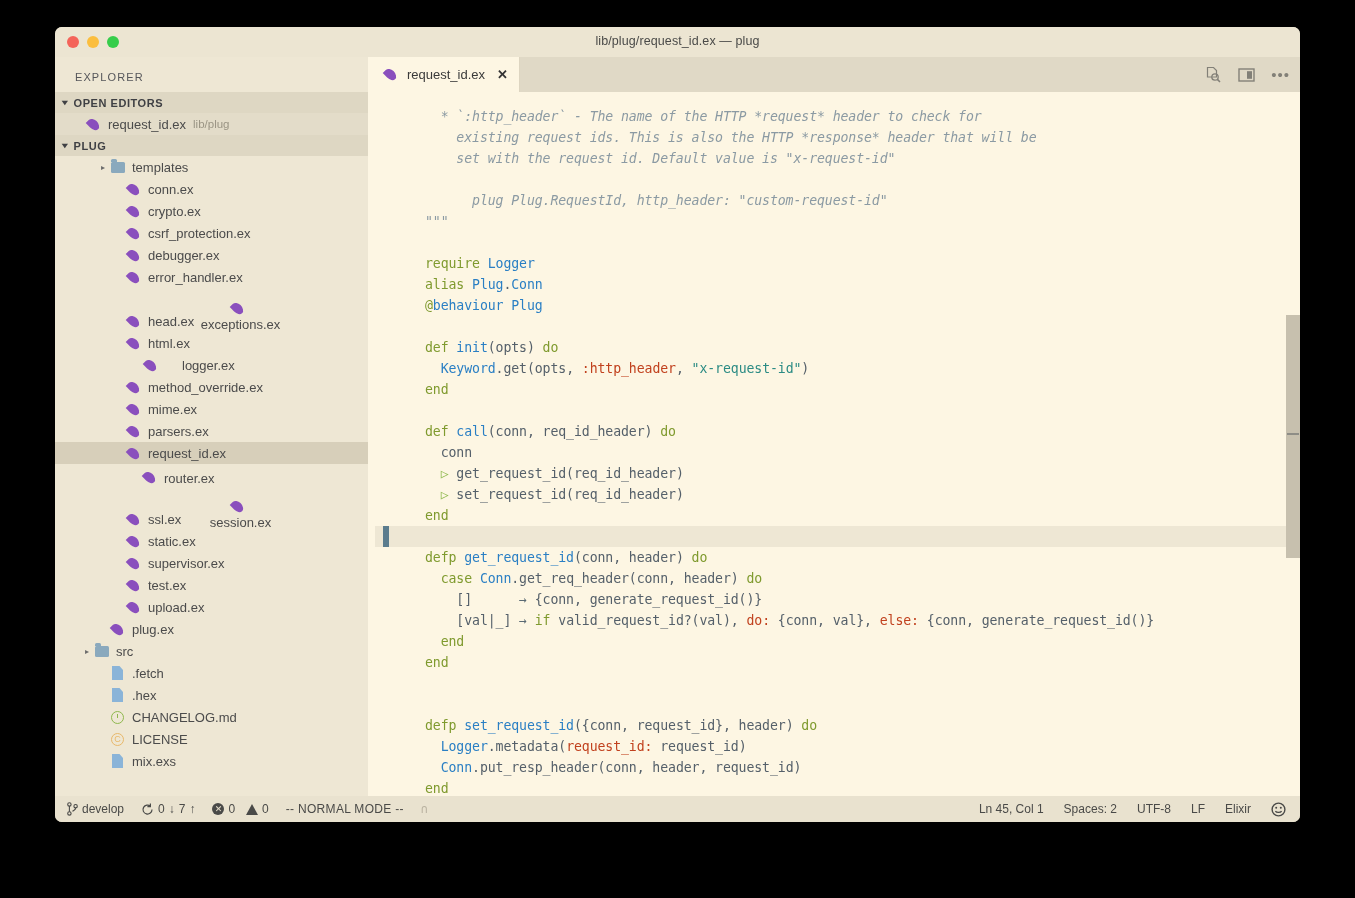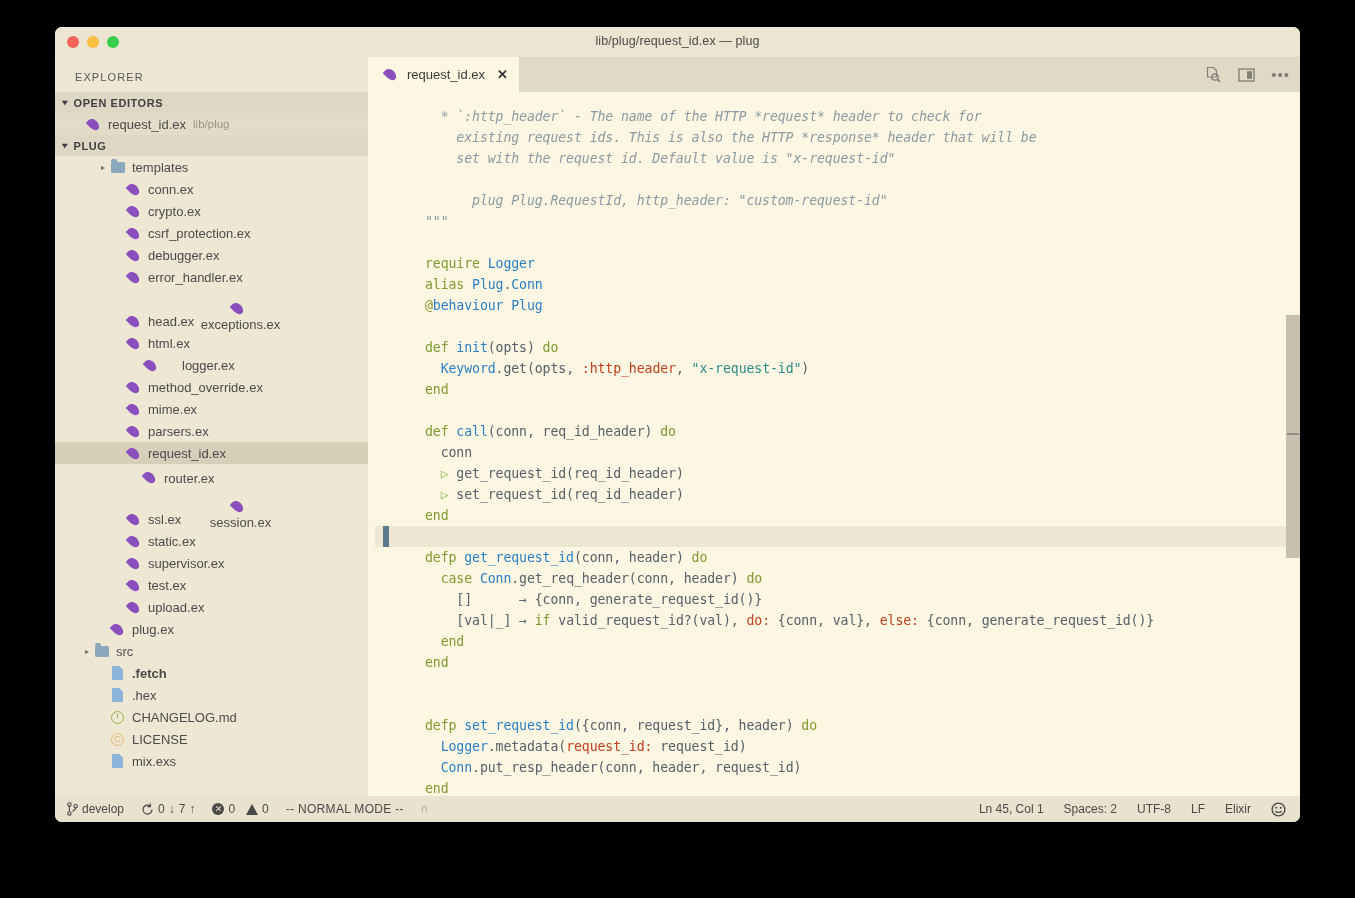--- a/index.html
+++ b/index.html
@@ -382,21 +382,21 @@
               </span>
               <span>plug.ex</span>
             </div>
             <div class="row" style="padding-left: 26px;">
               <span class="tw-small">▸</span>
               <span class="ico">
                 <span class="folder"></span>
               </span>
               <span>src</span>
             </div>
-            <div class="row" style="padding-left: 42px; font-weight: bold;">
+            <div class="row" style="padding-left: 42px;">
               <span class="tw-spacer"></span>
               <span class="ico">
                 <span class="fileico"></span>
               </span>
               <span>.fetch</span>
             </div>
             <div class="row" style="padding-left: 42px;">
               <span class="tw-spacer"></span>
               <span class="ico">
                 <span class="fileico"></span>

